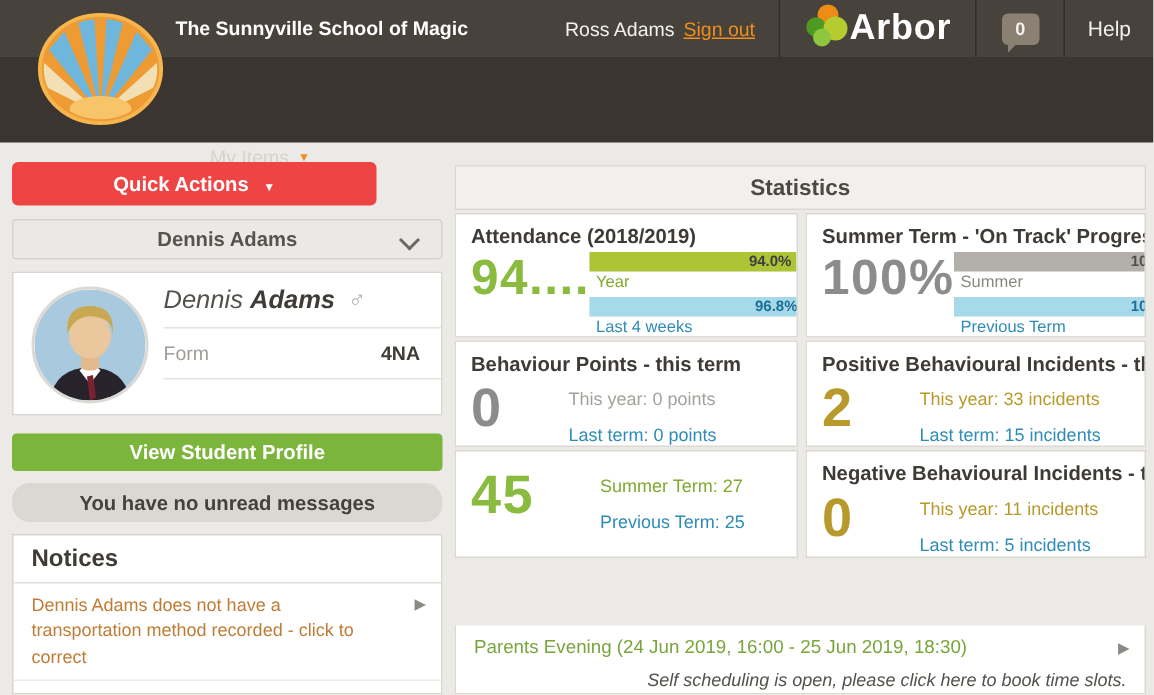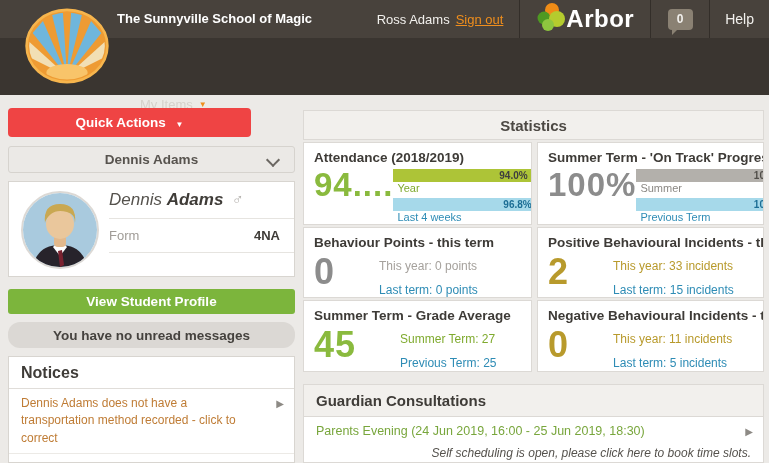--- a/index.html
+++ b/index.html
@@ -255,21 +255,20 @@
       <div class="panel-body">
         <div class="big sm" style="color: rgb(184, 154, 44);">2</div>
         <div class="lines">
           <div style="color: rgb(184, 154, 44);">This year: 33 incidents</div>
           <div style="color: rgb(46, 140, 181);">Last term: 15 incidents</div>
         </div>
       </div>
     </div>
 
     <div class="panel">
-      <div class="panel-title">Summer Term - Grade Average</div>
       <div class="panel-body">
         <div class="big sm" style="color: rgb(138, 186, 62);">45</div>
         <div class="lines">
           <div style="color: rgb(127, 170, 46);">Summer Term: 27</div>
           <div style="color: rgb(46, 140, 181);">Previous Term: 25</div>
         </div>
       </div>
     </div>
 
     <div class="panel">
@@ -278,21 +277,20 @@
         <div class="big sm" style="color: rgb(184, 154, 44);">0</div>
         <div class="lines">
           <div style="color: rgb(184, 154, 44);">This year: 11 incidents</div>
           <div style="color: rgb(46, 140, 181);">Last term: 5 incidents</div>
         </div>
       </div>
     </div>
 
   </div>
 
-  <div class="guard-head">Guardian Consultations</div>
   <div class="guard-body">
     <div class="guard-link">
       <span>Parents Evening (24 Jun 2019, 16:00 - 25 Jun 2019, 18:30)</span>
       <span class="row-arrow">▶</span>
     </div>
     <div class="guard-note">Self scheduling is open, please click here to book time slots.</div>
   </div>
 
 </div>
 

